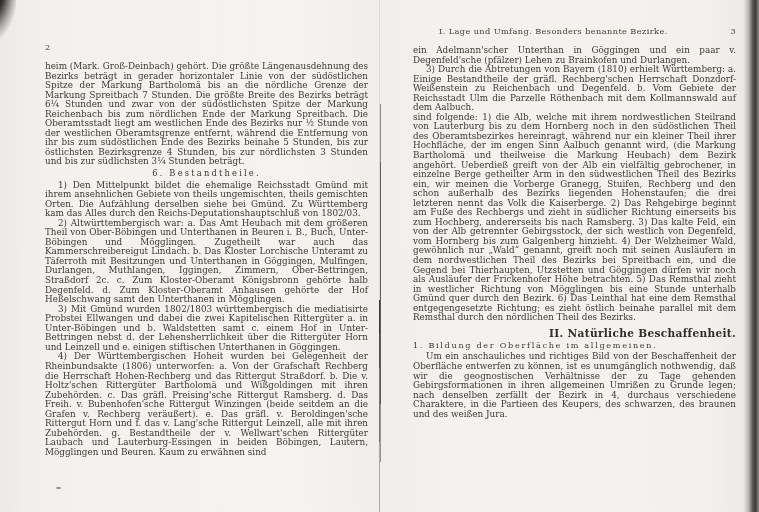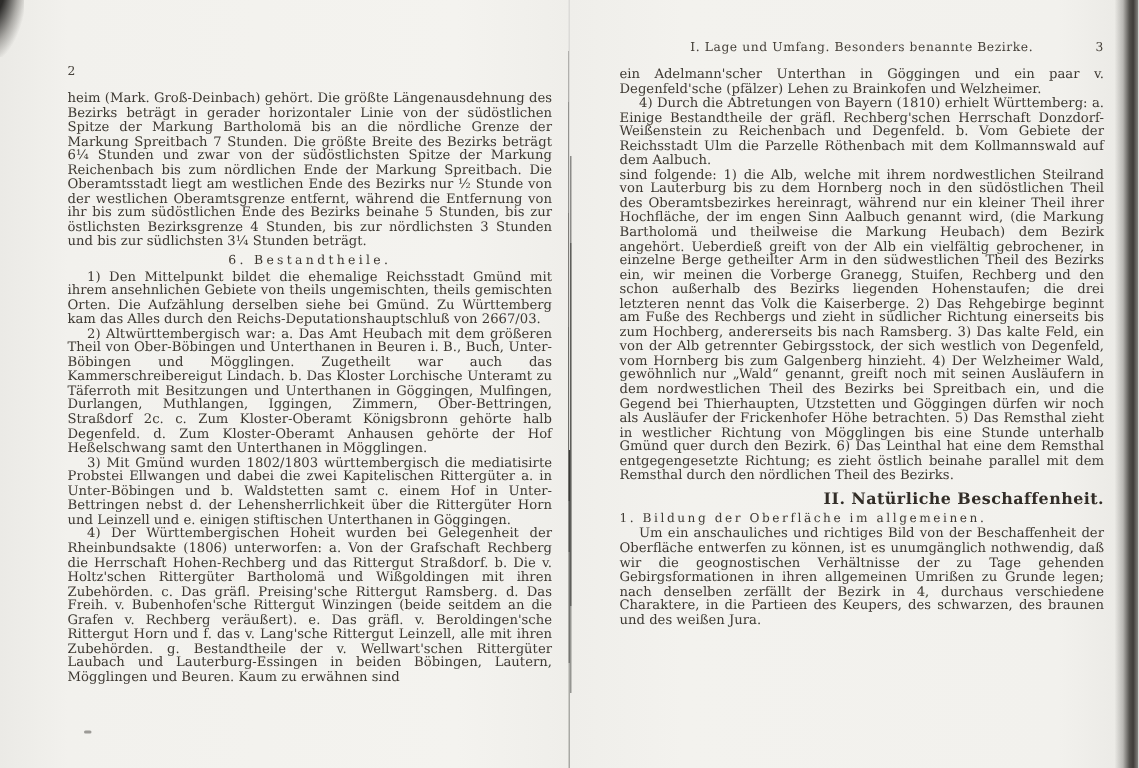--- a/index.html
+++ b/index.html
@@ -37,21 +37,21 @@
   }
   
   .page { position: absolute; width: 323px; }
   .page--left  { left: 45px;  top: 42px; }
   .page--right { left: 413px; top: 26px; }
   .page-header {
     display: flex; align-items: baseline;
     font-size: 8.2px; line-height: 10px; letter-spacing: 0.4px;
     color: #46413a; margin-bottom: 10px; white-space: nowrap;
   }
-  .page-header .hdr-title { flex: 1; text-align: center; }
+  .page-header .hdr-title { flex: 1; }
   .page-header .hdr-num { width: 26px; }
   .page--left  .hdr-num { text-align: left; }
   .page--right .hdr-num { text-align: right; }
   .page-body { text-align: justify; font-size: 8.8px; line-height: 9.55px; }
   .page-body p { margin: 0; }
   .page-body p.indent { text-indent: 13px; }
   .heading-spaced {
     text-align: center; text-indent: 0 !important;
     letter-spacing: 2.2px; font-size: 8.3px; margin: 2px 0 2px 0 !important;
   }
@@ -76,36 +76,36 @@
   <div class="artifact-bottom-mark"></div>
 
   <div class="page page--left">
     <div class="page-header">
       <span class="hdr-num">2</span>
       <span class="hdr-num"></span>
     </div>
     <div class="page-body">
       <p>heim (Mark. Groß-Deinbach) gehört. Die größte Längenausdehnung des Bezirks beträgt in gerader horizontaler Linie von der südöstlichen Spitze der Markung Bartholomä bis an die nördliche Grenze der Markung Spreitbach 7 Stunden. Die größte Breite des Bezirks beträgt 6¼ Stunden und zwar von der südöstlichsten Spitze der Markung Reichenbach bis zum nördlichen Ende der Markung Spreitbach. Die Oberamtsstadt liegt am westlichen Ende des Bezirks nur ½ Stunde von der westlichen Oberamtsgrenze entfernt, während die Entfernung von ihr bis zum südöstlichen Ende des Bezirks beinahe 5 Stunden, bis zur östlichsten Bezirksgrenze 4 Stunden, bis zur nördlichsten 3 Stunden und bis zur südlichsten 3¼ Stunden beträgt.</p>
       <p class="heading-spaced">6. Bestandtheile.</p>
-      <p class="indent">1) Den Mittelpunkt bildet die ehemalige Reichsstadt Gmünd mit ihrem ansehnlichen Gebiete von theils ungemischten, theils gemischten Orten. Die Aufzählung derselben siehe bei Gmünd. Zu Württemberg kam das Alles durch den Reichs-Deputationshauptschluß von 2667/03.</p>
+      <p class="indent">1) Den Mittelpunkt bildet die ehemalige Reichsstadt Gmünd mit ihrem ansehnlichen Gebiete von theils ungemischten, theils gemischten Orten. Die Aufzählung derselben siehe bei Gmünd. Zu Württemberg kam das Alles durch den Reichs-Deputationshauptschluß von 1802/03.</p>
       <p class="indent">2) Altwürttembergisch war: a. Das Amt Heubach mit dem größeren Theil von Ober-Böbingen und Unterthanen in Beuren i. B., Buch, Unter-Böbingen und Mögglingen. Zugetheilt war auch das Kammerschreibereigut Lindach. b. Das Kloster Lorchische Unteramt zu Täferroth mit Besitzungen und Unterthanen in Göggingen, Mulfingen, Durlangen, Muthlangen, Iggingen, Zimmern, Ober-Bettringen, Straßdorf 2c. c. Zum Kloster-Oberamt Königsbronn gehörte halb Degenfeld. d. Zum Kloster-Oberamt Anhausen gehörte der Hof Heßelschwang samt den Unterthanen in Mögglingen.</p>
       <p class="indent">3) Mit Gmünd wurden 1802/1803 württembergisch die mediatisirte Probstei Ellwangen und dabei die zwei Kapitelischen Rittergüter a. in Unter-Böbingen und b. Waldstetten samt c. einem Hof in Unter-Bettringen nebst d. der Lehensherrlichkeit über die Rittergüter Horn und Leinzell und e. einigen stiftischen Unterthanen in Göggingen.</p>
       <p class="indent">4) Der Württembergischen Hoheit wurden bei Gelegenheit der Rheinbundsakte (1806) unterworfen: a. Von der Grafschaft Rechberg die Herrschaft Hohen-Rechberg und das Rittergut Straßdorf. b. Die v. Holtz'schen Rittergüter Bartholomä und Wißgoldingen mit ihren Zubehörden. c. Das gräfl. Preising'sche Rittergut Ramsberg. d. Das Freih. v. Bubenhofen'sche Rittergut Winzingen (beide seitdem an die Grafen v. Rechberg veräußert). e. Das gräfl. v. Beroldingen'sche Rittergut Horn und f. das v. Lang'sche Rittergut Leinzell, alle mit ihren Zubehörden. g. Bestandtheile der v. Wellwart'schen Rittergüter Laubach und Lauterburg-Essingen in beiden Böbingen, Lautern, Mögglingen und Beuren. Kaum zu erwähnen sind</p>
     </div>
   </div>
 
   <div class="page page--right">
     <div class="page-header">
       <span class="hdr-num"></span>
       <span class="hdr-title">I. Lage und Umfang. Besonders benannte Bezirke.</span>
       <span class="hdr-num">3</span>
     </div>
     <div class="page-body">
-      <p>ein Adelmann'scher Unterthan in Göggingen und ein paar v. Degenfeld'sche (pfälzer) Lehen zu Brainkofen und Welzheimer.</p>
-      <p class="indent">4) Durch die Abtretungen von Bayern (1810) erhielt Württemberg: a. Einige Bestandtheile der gräfl. Rechberg'schen Herrschaft Donzdorf-Weißenstein zu Reichenbach und Degenfeld. b. Vom Gebiete der Reichsstadt Ulm die Parzelle Röthenbach mit dem Kollmannswald auf dem Aalbuch.</p>
+      <p>ein Adelmann'scher Unterthan in Göggingen und ein paar v. Degenfeld'sche (pfälzer) Lehen zu Brainkofen und Durlangen.</p>
+      <p class="indent">3) Durch die Abtretungen von Bayern (1810) erhielt Württemberg: a. Einige Bestandtheile der gräfl. Rechberg'schen Herrschaft Donzdorf-Weißenstein zu Reichenbach und Degenfeld. b. Vom Gebiete der Reichsstadt Ulm die Parzelle Röthenbach mit dem Kollmannswald auf dem Aalbuch.</p>
       <p>sind folgende: 1) die Alb, welche mit ihrem nordwestlichen Steilrand von Lauterburg bis zu dem Hornberg noch in den südöstlichen Theil des Oberamtsbezirkes hereinragt, während nur ein kleiner Theil ihrer Hochfläche, der im engen Sinn Aalbuch genannt wird, (die Markung Bartholomä und theilweise die Markung Heubach) dem Bezirk angehört. Ueberdieß greift von der Alb ein vielfältig gebrochener, in einzelne Berge getheilter Arm in den südwestlichen Theil des Bezirks ein, wir meinen die Vorberge Granegg, Stuifen, Rechberg und den schon außerhalb des Bezirks liegenden Hohenstaufen; die drei letzteren nennt das Volk die Kaiserberge. 2) Das Rehgebirge beginnt am Fuße des Rechbergs und zieht in südlicher Richtung einerseits bis zum Hochberg, andererseits bis nach Ramsberg. 3) Das kalte Feld, ein von der Alb getrennter Gebirgsstock, der sich westlich von Degenfeld, vom Hornberg bis zum Galgenberg hinzieht. 4) Der Welzheimer Wald, gewöhnlich nur „Wald“ genannt, greift noch mit seinen Ausläufern in dem nordwestlichen Theil des Bezirks bei Spreitbach ein, und die Gegend bei Thierhaupten, Utzstetten und Göggingen dürfen wir noch als Ausläufer der Frickenhofer Höhe betrachten. 5) Das Remsthal zieht in westlicher Richtung von Mögglingen bis eine Stunde unterhalb Gmünd quer durch den Bezirk. 6) Das Leinthal hat eine dem Remsthal entgegengesetzte Richtung; es zieht östlich beinahe parallel mit dem Remsthal durch den nördlichen Theil des Bezirks.</p>
       <p class="heading-bold">II. Natürliche Beschaffenheit.</p>
       <p class="heading-sub">1. Bildung der Oberfläche im allgemeinen.</p>
       <p class="indent">Um ein anschauliches und richtiges Bild von der Beschaffenheit der Oberfläche entwerfen zu können, ist es unumgänglich nothwendig, daß wir die geognostischen Verhältnisse der zu Tage gehenden Gebirgsformationen in ihren allgemeinen Umrißen zu Grunde legen; nach denselben zerfällt der Bezirk in 4, durchaus verschiedene Charaktere, in die Partieen des Keupers, des schwarzen, des braunen und des weißen Jura.</p>
     </div>
   </div>
 
 </div>
 
 </body></html>

